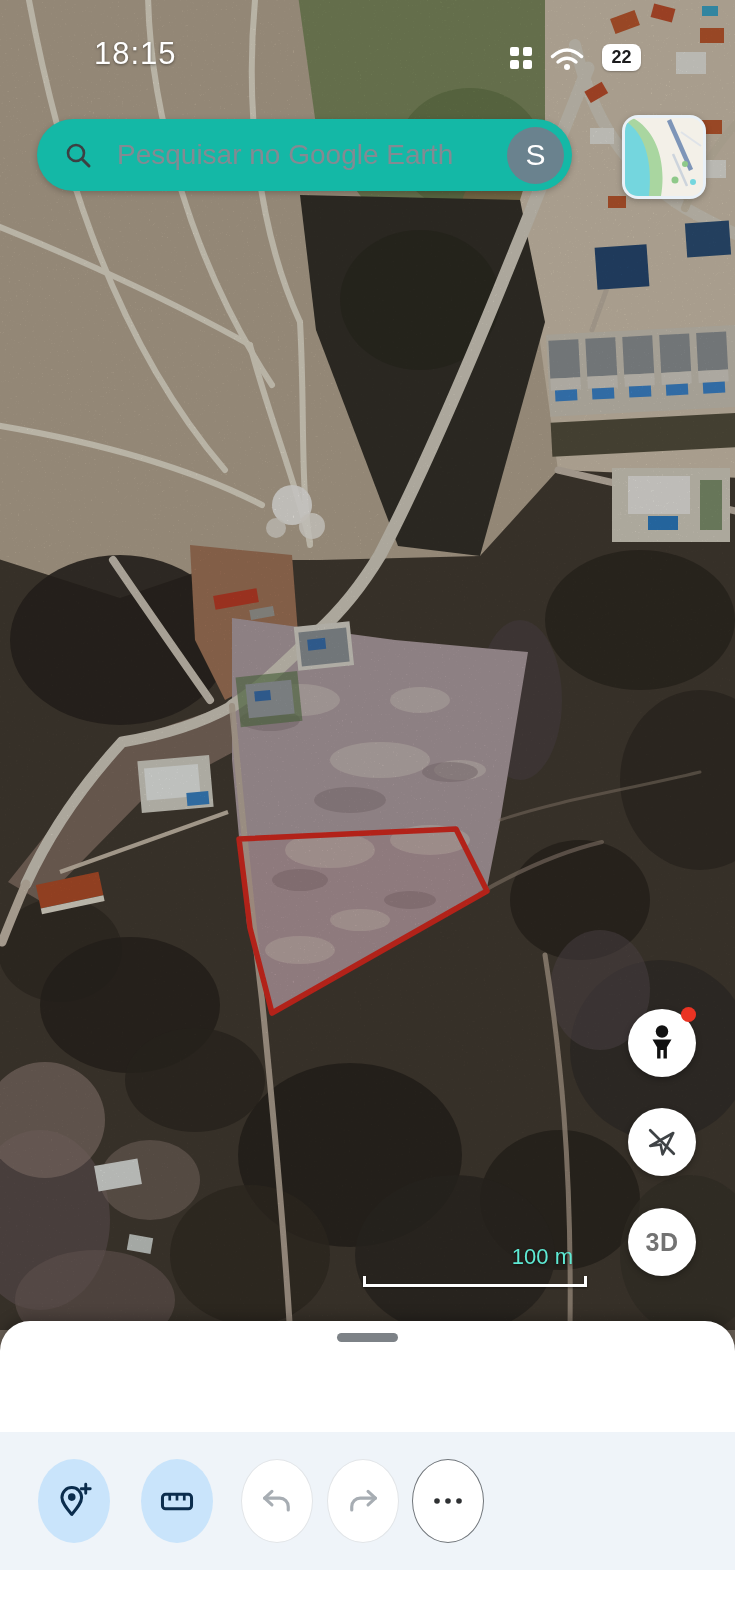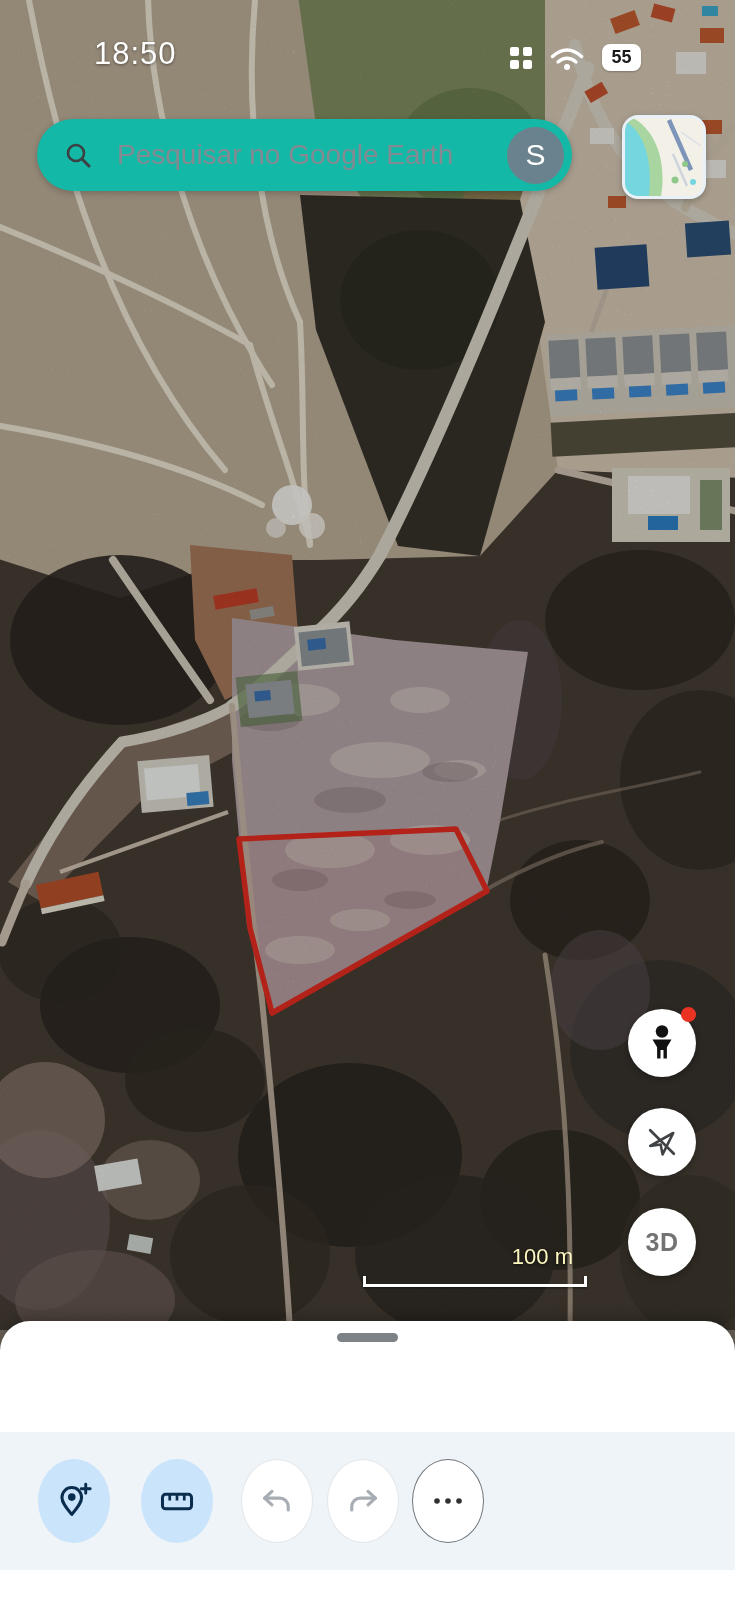--- a/index.html
+++ b/index.html
@@ -37,21 +37,21 @@
   
   .map-fab{position:absolute;left:628px;width:68px;height:68px;border-radius:50%;background:#fff;
            display:flex;align-items:center;justify-content:center;
            box-shadow:0 2px 6px rgba(0,0,0,.3);}
   .fab-pegman{top:1009px;} .fab-locoff{top:1108px;} .fab-3d{top:1208px;}
   .fab-3d span{font-size:25px;font-weight:700;color:#737373;letter-spacing:.5px;}
   .red-dot{position:absolute;left:681px;top:1007px;width:15px;height:15px;border-radius:50%;
            background:#ea3323;border:1.5px solid #fff0;}
   
   .scale-label{position:absolute;left:430px;top:1244px;width:143px;text-align:right;
-           font-size:22px;color:#fef9c3;text-shadow:0 1px 3px rgba(0,0,0,.6);pointer-events:none;}
+           font-size:22px;color:#5eead4;text-shadow:0 1px 3px rgba(0,0,0,.6);pointer-events:none;}
   .scale-bar{position:absolute;left:363px;top:1276px;width:224px;height:11px;
            border-left:3px solid #fff;border-right:3px solid #fff;border-bottom:3px solid #fff;
            filter:drop-shadow(0 1px 1px rgba(0,0,0,.5));pointer-events:none;}
   
   .sheet{position:absolute;left:0;top:1321px;width:735px;height:279px;background:#fff;
          border-radius:30px 30px 0 0;box-shadow:0 -3px 14px rgba(0,0,0,.28);}
   .handle{position:absolute;left:337px;top:12px;width:61px;height:9px;border-radius:5px;background:#7d8287;}
   .sheet-header{position:absolute;left:0;top:50px;width:735px;height:58px;display:flex;align-items:center;}
   .back-btn{margin-left:24px;width:44px;height:44px;display:flex;align-items:center;justify-content:center;}
   .sheet-title{margin-left:30px;font-size:37px;color:#1f1f1f;flex:1;
@@ -244,39 +244,39 @@
       <rect x="96" y="1162" width="44" height="26" fill="#e2e5e1" transform="rotate(-10 118 1175)"></rect>
       <rect x="128" y="1236" width="24" height="16" fill="#cfd3cf" transform="rotate(10 140 1244)"></rect>
 
       <path d="M239,839 L456,829 L487,891 L272,1013 L250,928 Z" fill="rgba(224,43,32,0.05)" stroke="#e02b20" stroke-width="5.5" stroke-linejoin="round"></path>
 
       <rect x="0" y="0" width="735" height="1330" filter="url(#grain)" opacity=".2"></rect>
     </svg>
   </div>
 
   <div class="statusbar">
-    <div class="time">18:50</div>
+    <div class="time">18:15</div>
     <div class="sb-icons">
       <svg width="22" height="22" viewBox="0 0 22 22">
         <g fill="#fff">
             <rect x="0" y="0" width="9" height="9" rx="2"></rect>
             <rect x="13" y="0" width="9" height="9" rx="2"></rect>
         <rect x="0" y="13" width="9" height="9" rx="2"></rect>
             <rect x="13" y="13" width="9" height="9" rx="2"></rect>
           </g>
       </svg>
       <svg width="36" height="27" viewBox="0 0 36 27">
         <g stroke="#fff" stroke-width="3.4" fill="none" stroke-linecap="round">
           <path d="M3.5,12.5 Q18,-0.5 32.5,12.5"></path>
           <path d="M9,18 Q18,10.5 27,18"></path>
         </g>
         <circle cx="18" cy="23" r="3" fill="#fff"></circle>
       </svg>
       <div class="battery">
-        <span>55</span>
+        <span>22</span>
       </div>
     </div>
   </div>
 
   <div class="searchbar">
     <span class="mag">
       <svg width="30" height="30" viewBox="0 0 30 30">
         <circle cx="13" cy="13" r="8" fill="none" stroke="#3c4043" stroke-width="2.6"></circle>
         <line x1="19" y1="19" x2="26" y2="26" stroke="#3c4043" stroke-width="3" stroke-linecap="round"></line>
       </svg>

